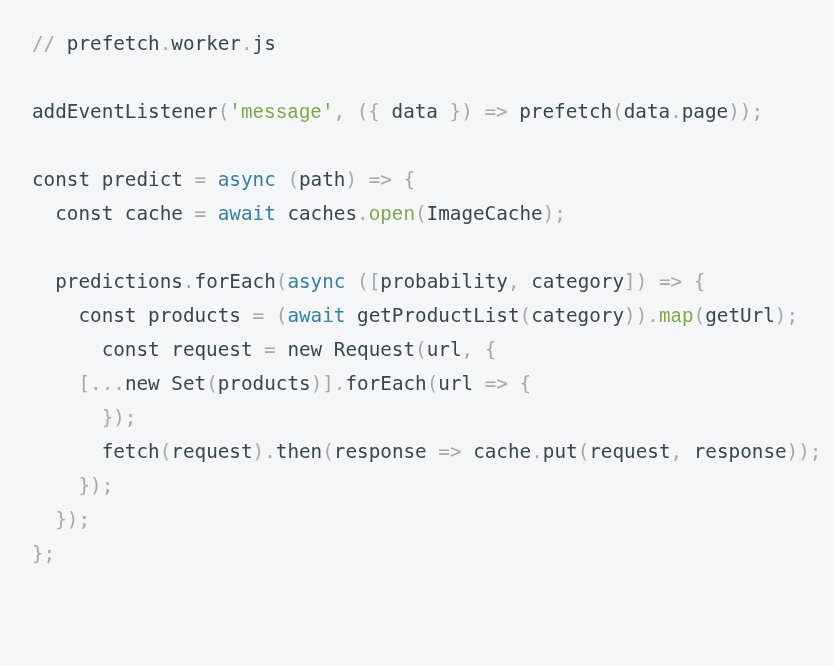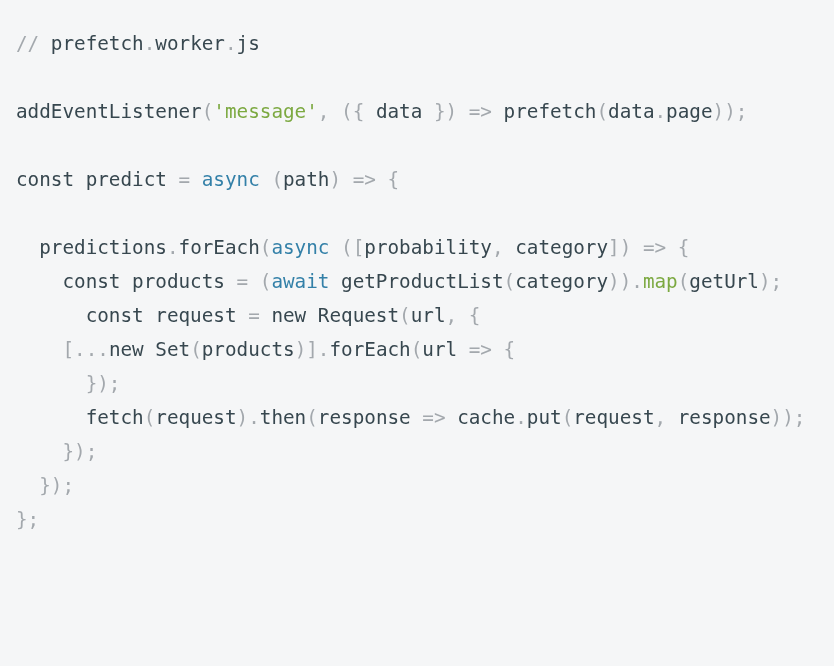--- a/index.html
+++ b/index.html
@@ -11,45 +11,46 @@
   }
   html,body{margin:0;padding:0;}
   body{
     background:var(--bg);
     width:834px;
     height:666px;
     overflow:hidden;
   }
   .code-wrap{
     box-sizing:border-box;
-    padding:27px 16px;
+    padding:27px 32px;
     font-family:"DejaVu Sans Mono","Liberation Mono",monospace;
     font-size:19.3px;
     line-height:34px;
     letter-spacing:0px;
   }
   .code-line{
     height:34px;
     white-space:pre;
   }
   .tok{white-space:pre;}
   .c-id{color:var(--c-text);}
   .c-pu{color:var(--c-punct);}
   .c-kw{color:var(--c-kw);}
-  .c-st{color:var(--c-str);}
+  .c-st{color:var(--c-str);font-family:Liberation Mono, monospace;}
 </style>
 </head>
 <body>
 
 <div class="code-wrap" id="code-block">
     <div class="code-line"><span class="tok c-pu">// </span><span class="tok c-id">prefetch</span><span class="tok c-pu">.</span><span class="tok c-id">worker</span><span class="tok c-pu">.</span><span class="tok c-id">js</span></div>
     <div class="code-line">&nbsp;</div>
     <div class="code-line"><span class="tok c-id">addEventListener</span><span class="tok c-pu">(</span><span class="tok c-st">'message'</span><span class="tok c-pu">, ({ </span><span class="tok c-id">data</span><span class="tok c-pu"> }) =&gt; </span><span class="tok c-id">prefetch</span><span class="tok c-pu">(</span><span class="tok c-id">data</span><span class="tok c-pu">.</span><span class="tok c-id">page</span><span class="tok c-pu">));</span></div>
     <div class="code-line">&nbsp;</div>
     <div class="code-line"><span class="tok c-id">const predict</span><span class="tok c-pu"> = </span><span class="tok c-kw">async</span><span class="tok c-pu"> (</span><span class="tok c-id">path</span><span class="tok c-pu">) =&gt; {</span></div>
+    <div class="code-line"><span class="tok c-id">  const cache</span><span class="tok c-pu"> = </span><span class="tok c-kw">await</span><span class="tok c-id"> caches</span><span class="tok c-pu">.</span><span class="tok c-st">open</span><span class="tok c-pu">(</span><span class="tok c-id">ImageCache</span><span class="tok c-pu">);</span></div>
     <div class="code-line">&nbsp;</div>
     <div class="code-line"><span class="tok c-id">  predictions</span><span class="tok c-pu">.</span><span class="tok c-id">forEach</span><span class="tok c-pu">(</span><span class="tok c-kw">async</span><span class="tok c-pu"> ([</span><span class="tok c-id">probability</span><span class="tok c-pu">, </span><span class="tok c-id">category</span><span class="tok c-pu">]) =&gt; {</span></div>
     <div class="code-line"><span class="tok c-id">    const products</span><span class="tok c-pu"> = (</span><span class="tok c-kw">await</span><span class="tok c-id"> getProductList</span><span class="tok c-pu">(</span><span class="tok c-id">category</span><span class="tok c-pu">)).</span><span class="tok c-st">map</span><span class="tok c-pu">(</span><span class="tok c-id">getUrl</span><span class="tok c-pu">);</span></div>
     <div class="code-line"><span class="tok c-id">      const request</span><span class="tok c-pu"> = </span><span class="tok c-id">new Request</span><span class="tok c-pu">(</span><span class="tok c-id">url</span><span class="tok c-pu">, {</span></div>
     <div class="code-line"><span class="tok c-pu">    [...</span><span class="tok c-id">new Set</span><span class="tok c-pu">(</span><span class="tok c-id">products</span><span class="tok c-pu">)].</span><span class="tok c-id">forEach</span><span class="tok c-pu">(</span><span class="tok c-id">url</span><span class="tok c-pu"> =&gt; {</span></div>
     <div class="code-line"><span class="tok c-pu">      });</span></div>
     <div class="code-line"><span class="tok c-id">      fetch</span><span class="tok c-pu">(</span><span class="tok c-id">request</span><span class="tok c-pu">).</span><span class="tok c-id">then</span><span class="tok c-pu">(</span><span class="tok c-id">response</span><span class="tok c-pu"> =&gt; </span><span class="tok c-id">cache</span><span class="tok c-pu">.</span><span class="tok c-id">put</span><span class="tok c-pu">(</span><span class="tok c-id">request</span><span class="tok c-pu">, </span><span class="tok c-id">response</span><span class="tok c-pu">));</span></div>
     <div class="code-line"><span class="tok c-pu">    });</span></div>
     <div class="code-line"><span class="tok c-pu">  });</span></div>
     <div class="code-line"><span class="tok c-pu">};</span></div>

